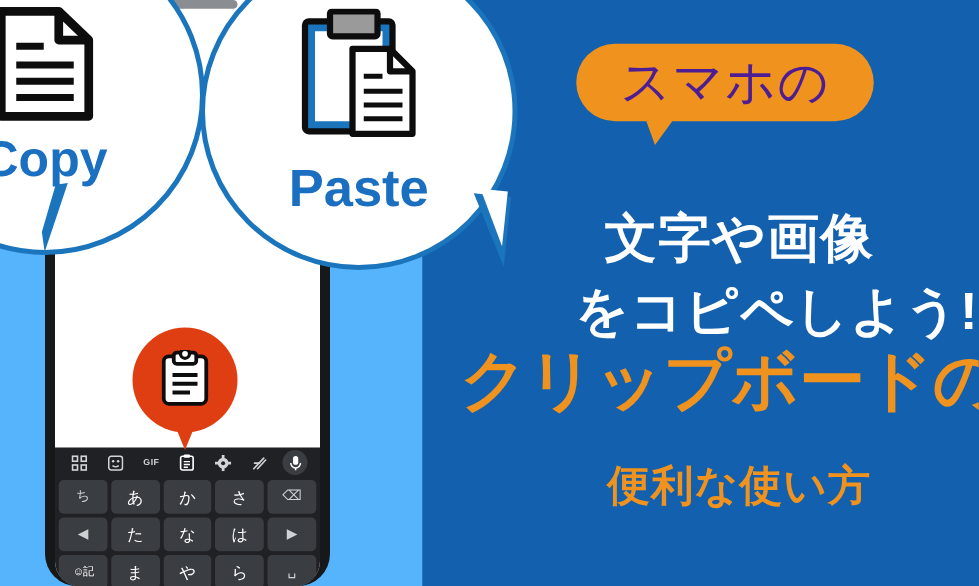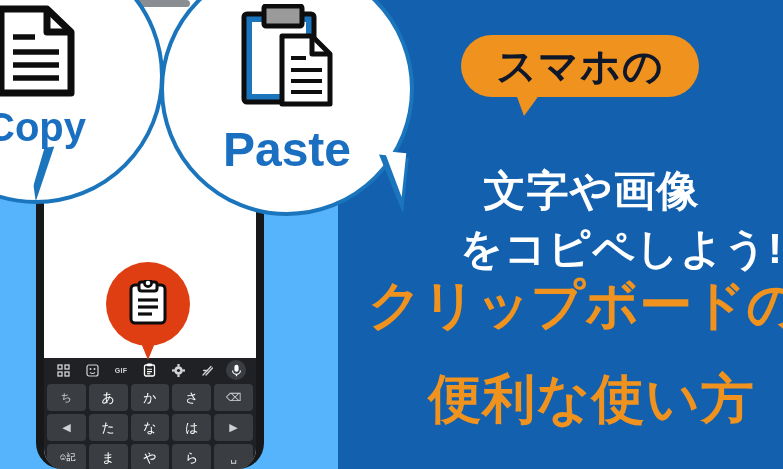--- a/index.html
+++ b/index.html
@@ -50,54 +50,54 @@
   .pin-ico{position:absolute;left:22px;top:18px;}
 
   
   .bubble{position:absolute;background:#ffffff;border:4px solid #1b75bc;border-radius:50%;}
   .bub-copy{left:-92px;top:-52px;width:248px;height:248px;}
   .bub-paste{left:160px;top:-38px;width:246px;height:246px;}
   .bub-inner{position:absolute;left:0;top:0;width:100%;height:100%;
     display:flex;flex-direction:column;align-items:center;justify-content:center;gap:2px;}
   .bub-label{color:#1b6fc0;font-weight:bold;font-size:40px;line-height:1;}
   .bub-copy .bub-label{font-size:40px;margin-top:4px;}
-  .bub-paste .bub-label{font-size:48px;margin-top:6px;text-align:right;}
+  .bub-paste .bub-label{font-size:42px;margin-top:6px;text-align:right;}
   .tail{position:absolute;width:0;height:0;}
   .tail-copy{left:120px;top:196px;
     border-left:0 solid transparent;border-right:26px solid transparent;
     border-top:52px solid #1b75bc;transform:rotate(-8deg);}
   .tail-copy-in{position:absolute;left:118px;top:192px;
     border-left:0 solid transparent;border-right:19px solid transparent;
     border-top:42px solid #ffffff;width:0;height:0;transform:rotate(-8deg);}
   .tail-paste{left:212px;top:190px;
     border-left:30px solid transparent;border-right:0 solid transparent;
     border-top:56px solid #1b75bc;transform:rotate(6deg);}
   .tail-paste-in{position:absolute;left:218px;top:186px;
     border-left:22px solid transparent;border-right:0 solid transparent;
     border-top:44px solid #ffffff;width:0;height:0;transform:rotate(6deg);}
 
   
   .badge{position:absolute;left:461px;top:35px;width:238px;height:62px;
     background:#f0921e;border-radius:31px;
     display:flex;align-items:center;justify-content:center;}
-  .badge span{color:#0f172a;font-size:40px;font-weight:bold;line-height:1;
+  .badge span{color:#4c1d95;font-size:40px;font-weight:normal;line-height:1;
     letter-spacing:1px;}
   .badge-tail{position:absolute;left:516px;top:94px;width:0;height:0;
     border-left:8px solid transparent;border-right:16px solid transparent;
     border-top:22px solid #f0921e;}
 
   .wtxt{position:absolute;color:#ffffff;font-weight:bold;line-height:1;
     letter-spacing:1px;text-align:center;margin-top:42px;}
   .wtxt1{left:400px;top:128px;width:383px;font-size:42px;}
   .wtxt2{left:400px;top:186px;width:383px;font-size:42px;text-align:right;}
 
   .otxt{position:absolute;color:#f0921e;font-weight:bold;line-height:1;
     letter-spacing:0px;white-space:nowrap;}
   .otxt1{left:348px;top:278px;font-size:53px;margin-left:20px;}
-  .otxt2{left:400px;top:372px;width:383px;font-size:53px;text-align:center;letter-spacing:1px;}
+  .otxt2{left:400px;top:372px;width:383px;font-size:34px;text-align:center;letter-spacing:1px;}
 </style>
 </head>
 <body>
 
 <div id="stage">
 
   <div class="bg-light"></div>
   <div class="bg-dark"></div>
 
   <div class="phone">

